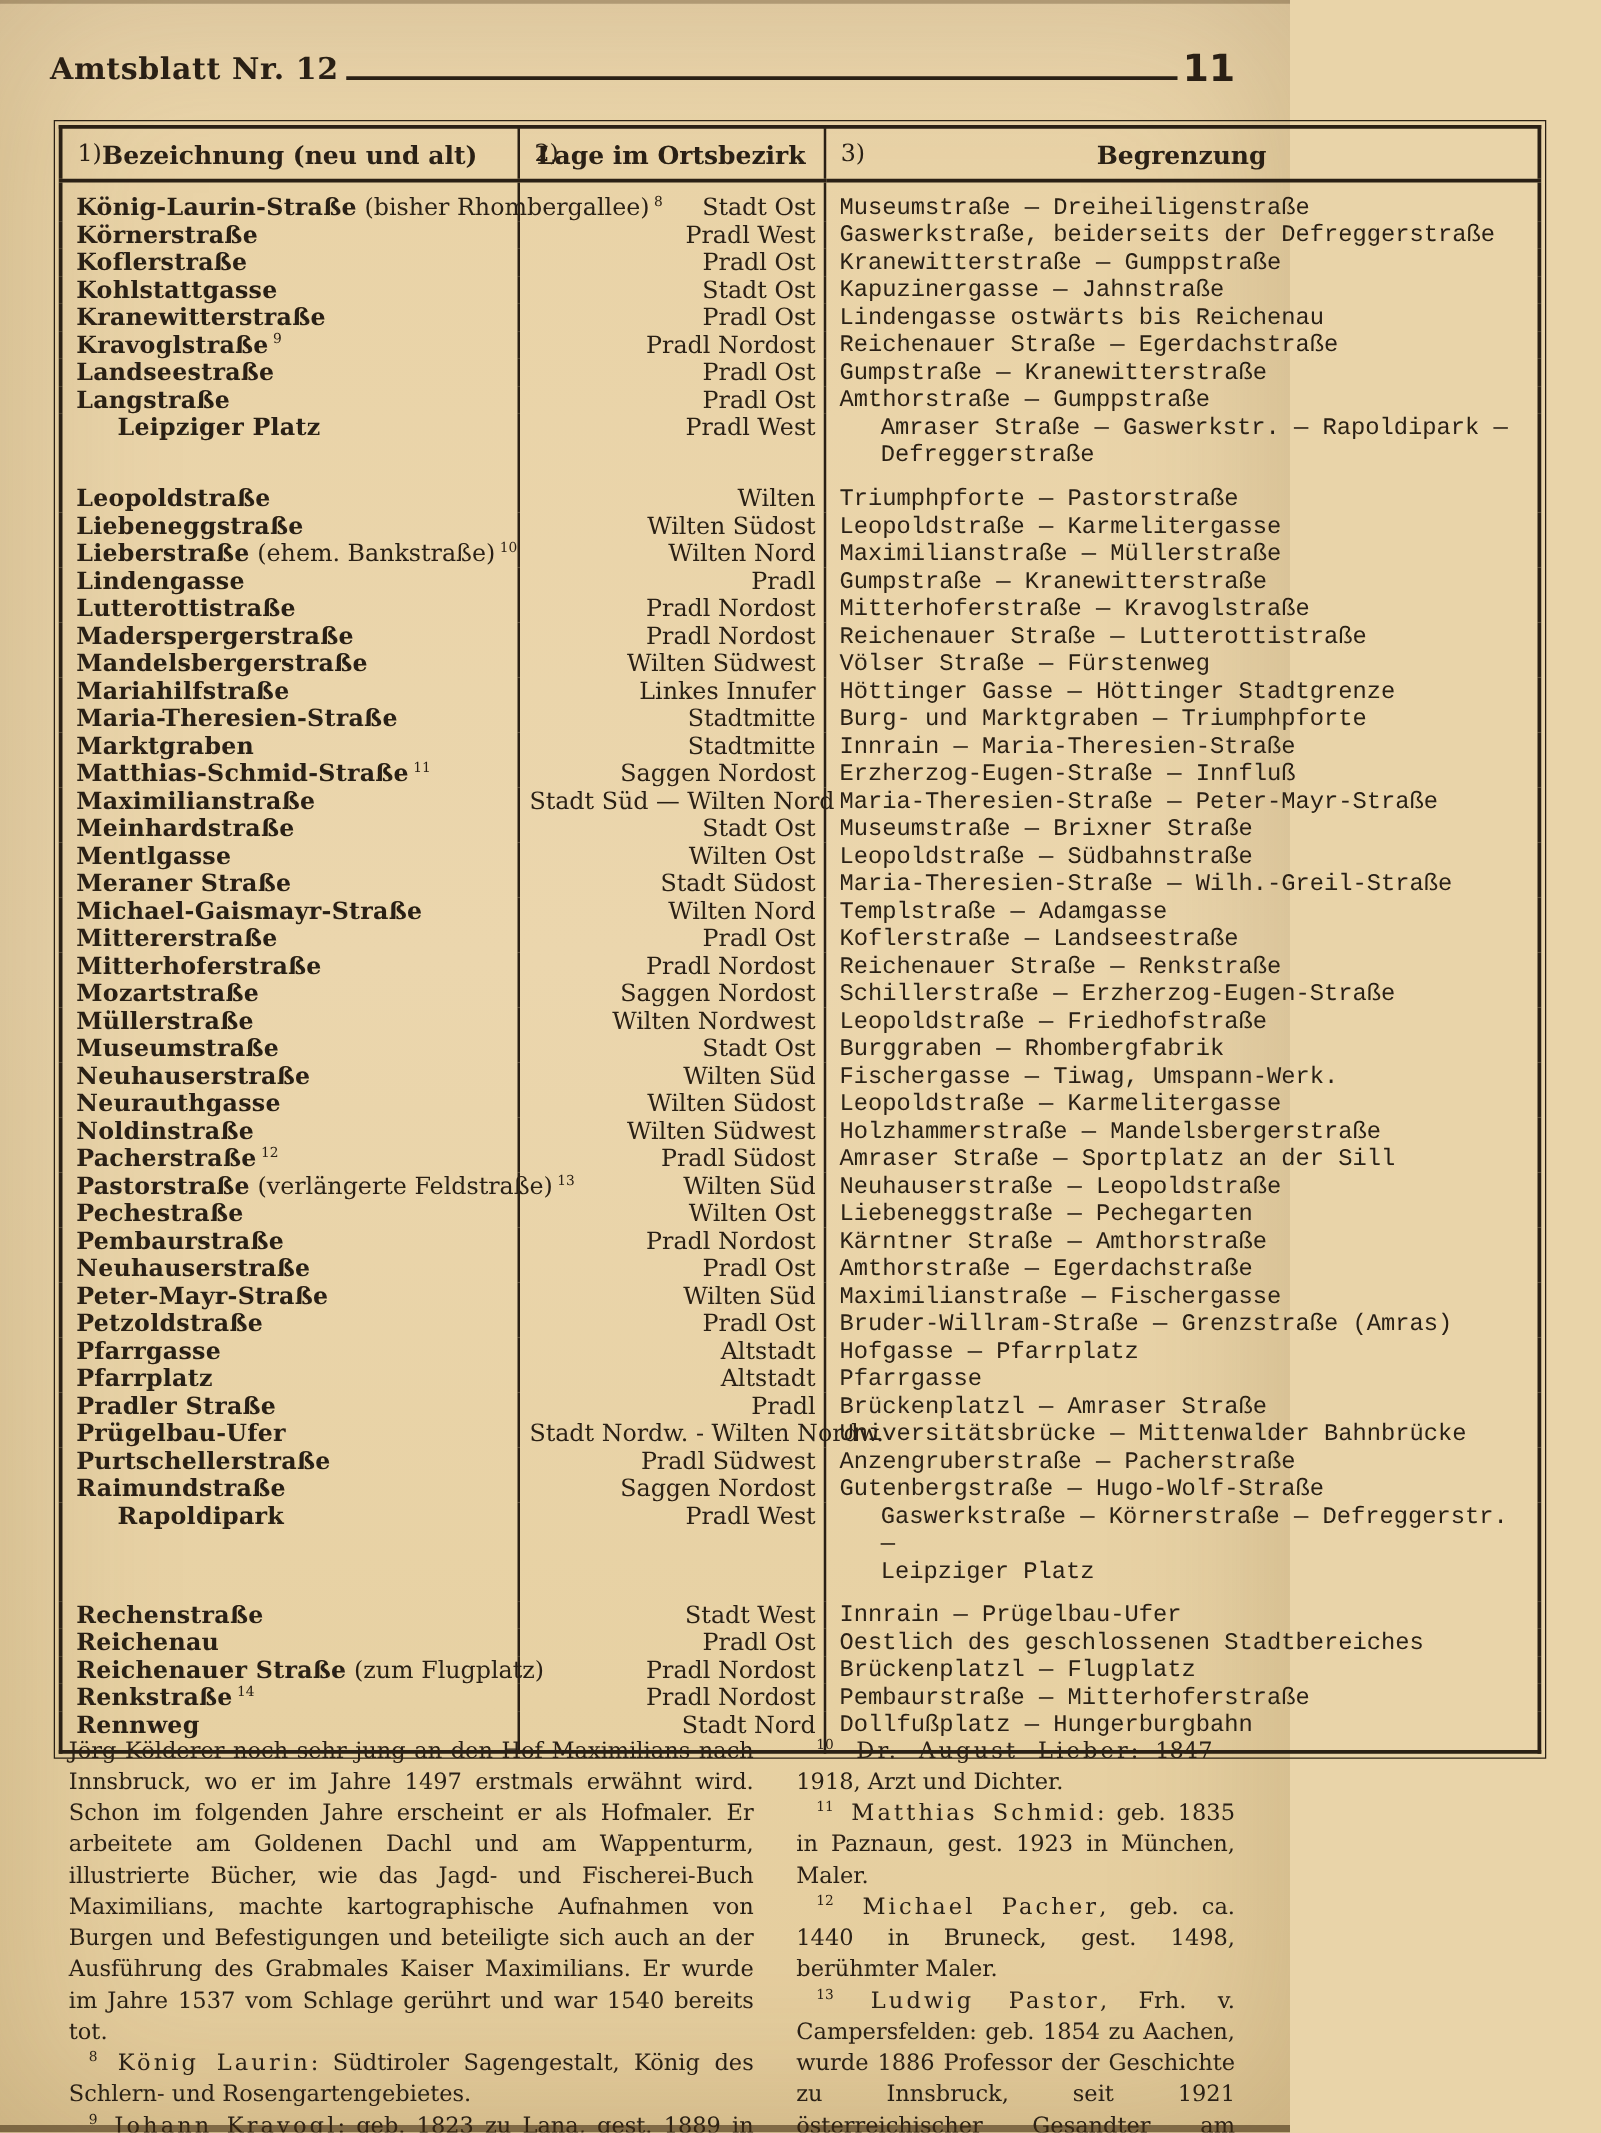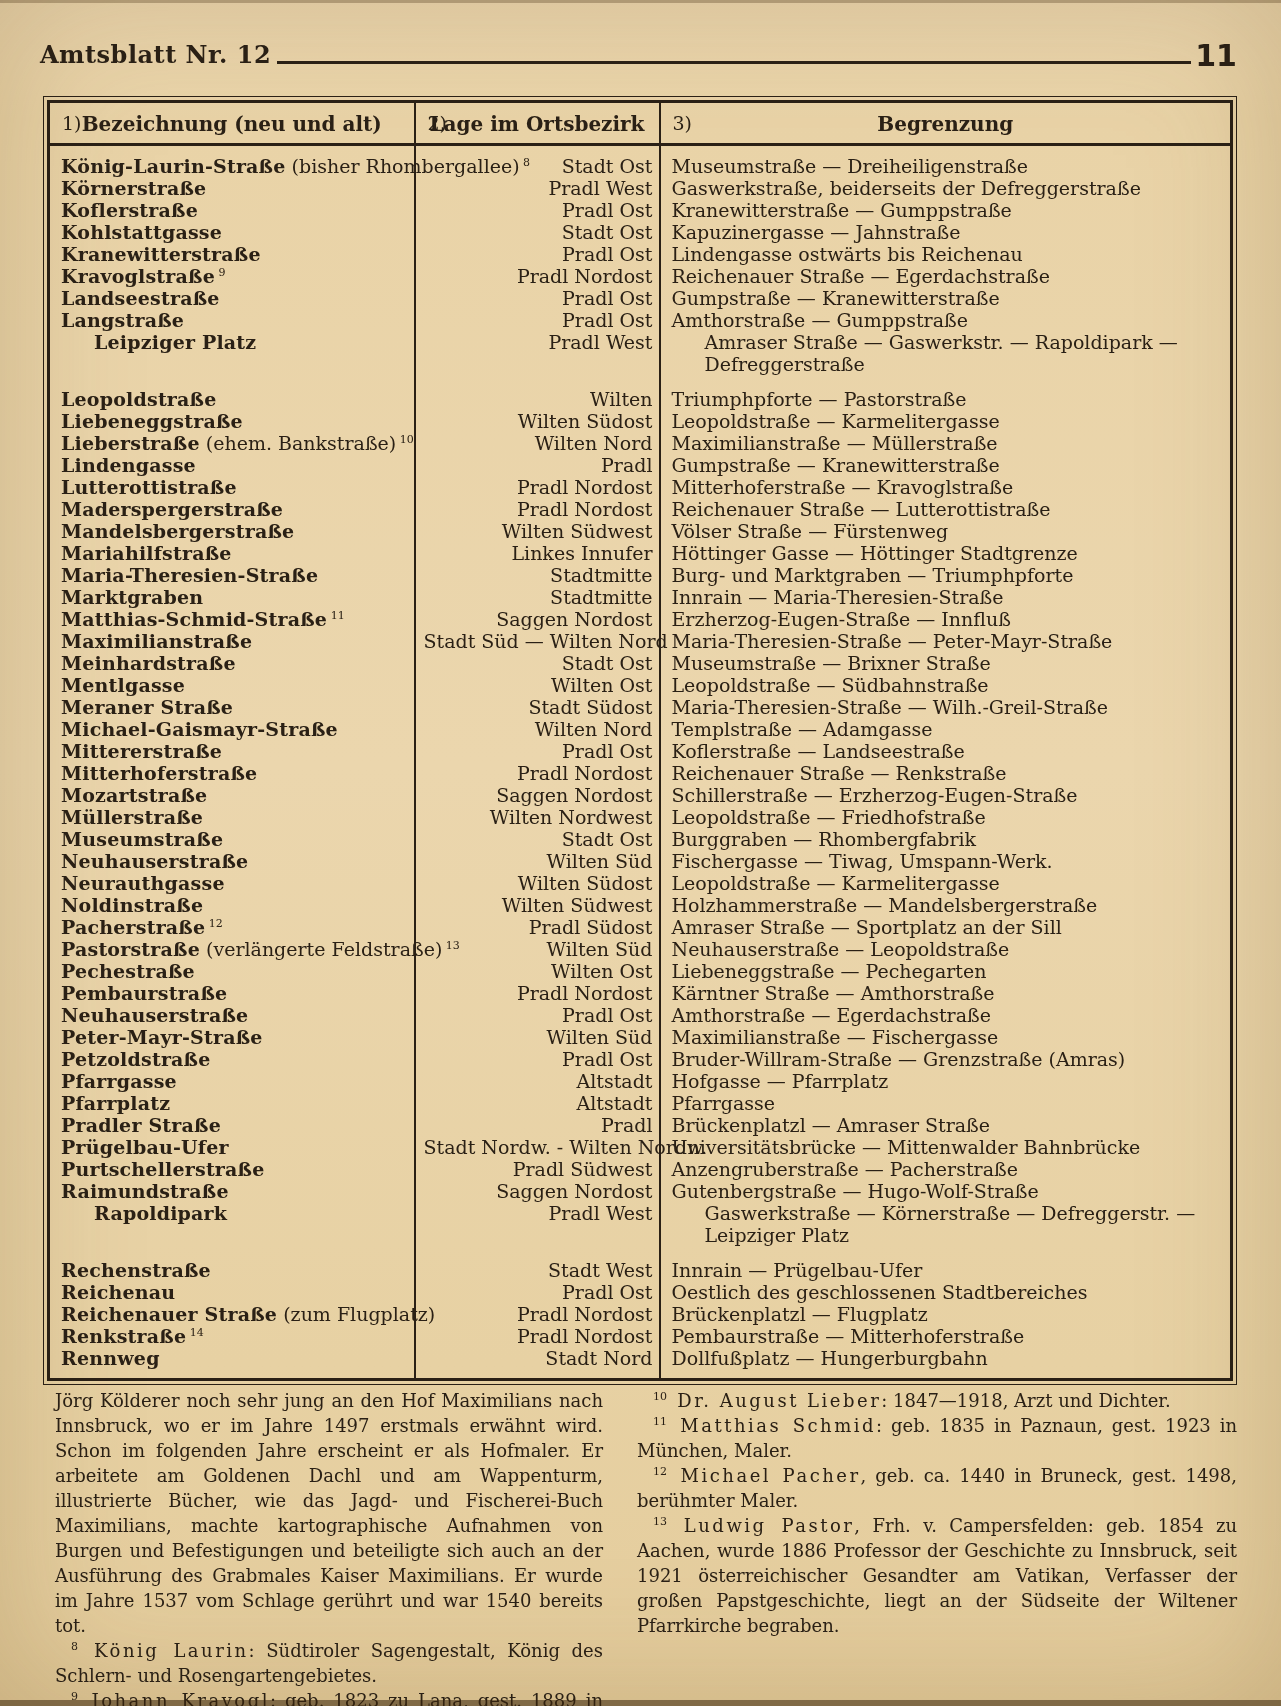--- a/index.html
+++ b/index.html
@@ -3,21 +3,21 @@
 <meta charset="utf-8">
 <style>
   html,body{margin:0;padding:0;}
   body{
     width:1281px;height:1706px;overflow:hidden;
     font-family:"DejaVu Serif","Liberation Serif",serif;
     color:var(--ink,#2a2015);
     background:var(--paper,#e9d4a9);
   }
   .page{
-    position:relative;width:1281px;height:1706px;
+    position:relative;width:1032px;height:1706px;
     background:linear-gradient(180deg,#eed9b2 0%,#e9d3a7 7%,#ebd6ad 45%,#e7d1a3 80%,#e4cc9c 100%);
     box-shadow:inset 0 0 140px rgba(120,88,40,.28);
   }
   .page::before{content:"";position:absolute;left:0;top:0;right:0;height:3px;background:rgba(70,48,18,.30);}
   .page::after{content:"";position:absolute;left:0;bottom:0;right:0;height:6px;background:rgba(58,38,12,.55);}
 
   
   .page-header{position:absolute;top:40px;left:40px;right:44px;display:flex;align-items:flex-end;}
   .header-title{font-size:24px;font-weight:bold;letter-spacing:.5px;white-space:nowrap;}
   .header-rule{flex:1;border-bottom:3px solid var(--ink,#2a2015);margin:0 4px 5px 6px;height:0;}
@@ -36,21 +36,21 @@
     font-size:20px;font-weight:bold;padding:9px 0 7px;position:relative;text-align:center;
   }
   thead th .num{position:absolute;left:12px;top:50%;transform:translateY(-50%);font-weight:normal;font-size:19px;}
   .bR{border-right:2px solid var(--ink,#2a2015);}
   tbody td{font-size:19px;line-height:22px;vertical-align:top;padding:0 6px;}
   tbody tr:first-child td{padding-top:9px;}
   tbody tr:last-child td{padding-bottom:9px;margin-left:36px;}
   td.c1{padding-left:11px;white-space:nowrap;overflow:visible;}
   td.c1 b{font-weight:bold;letter-spacing:.2px;text-align:center;}
   td.c2{padding-left:8px;white-space:nowrap;overflow:visible;text-align:right;}
-  td.c3{padding-left:11px;}
+  td.c3{padding-left:11px;font-family:Liberation Mono, monospace;}
   tr.gap td{padding-bottom:13px;padding-left:44px;}
   sup{font-size:11px;line-height:0;}
 
   
   .footnotes{position:absolute;top:1388px;left:55px;right:44px;display:flex;gap:34px;}
   .fncol{min-width:0;}
   .fncol.left{flex:0 0 548px;}
   .fncol.right{flex:1;}
   .fn{margin:0;font-size:18px;line-height:25px;text-align:justify;text-indent:16px;}
   .fn.cont{text-indent:0;}

